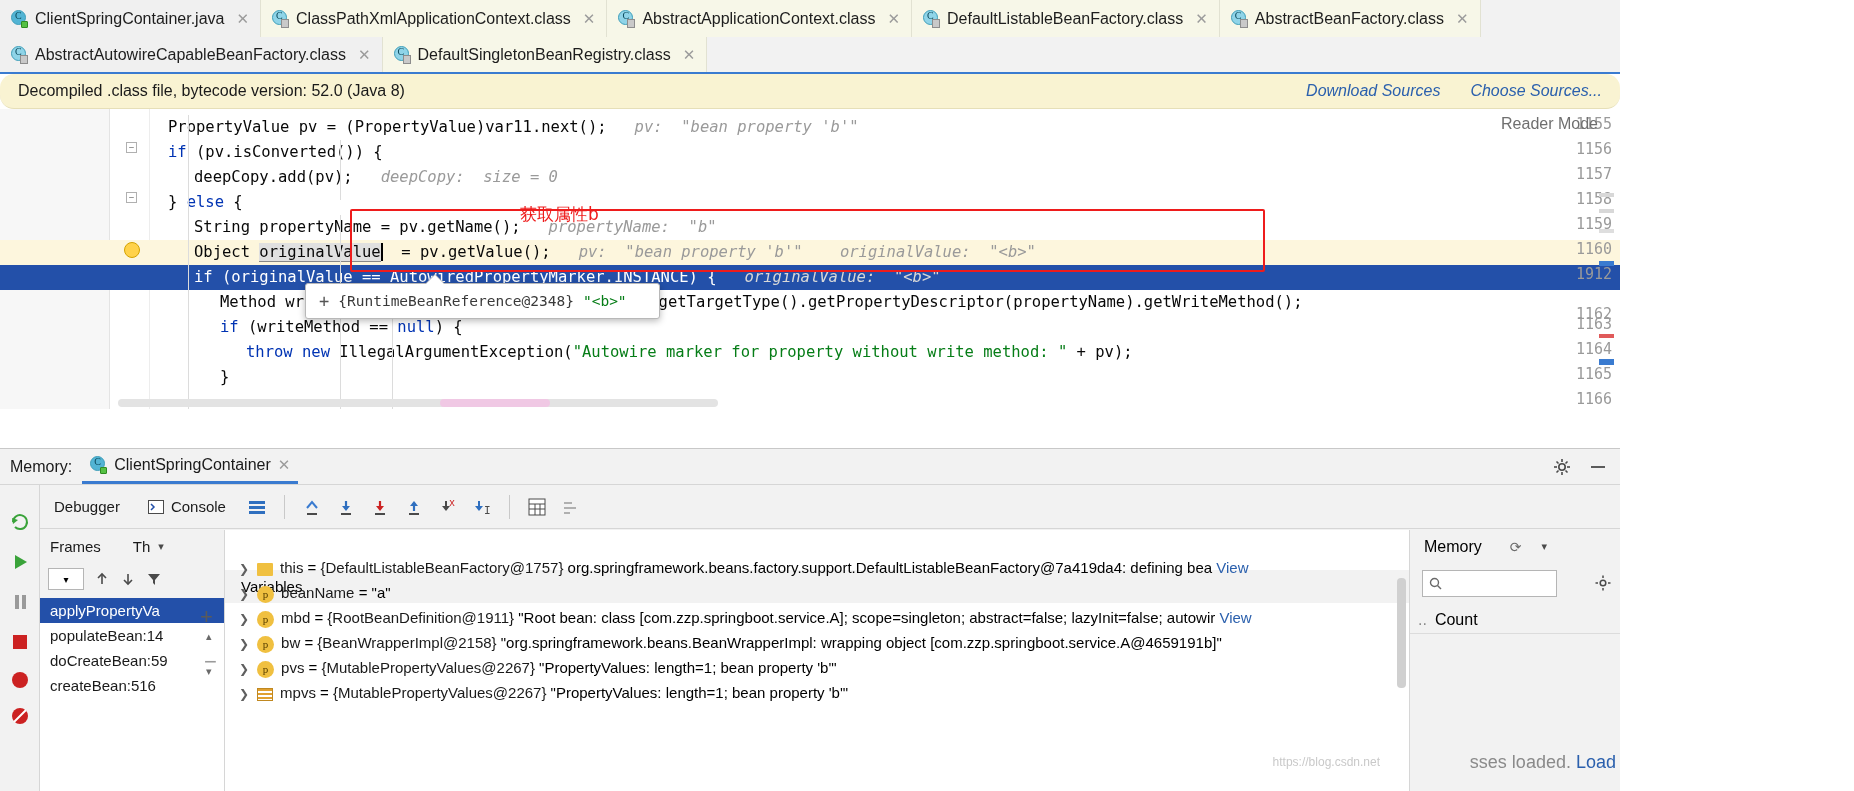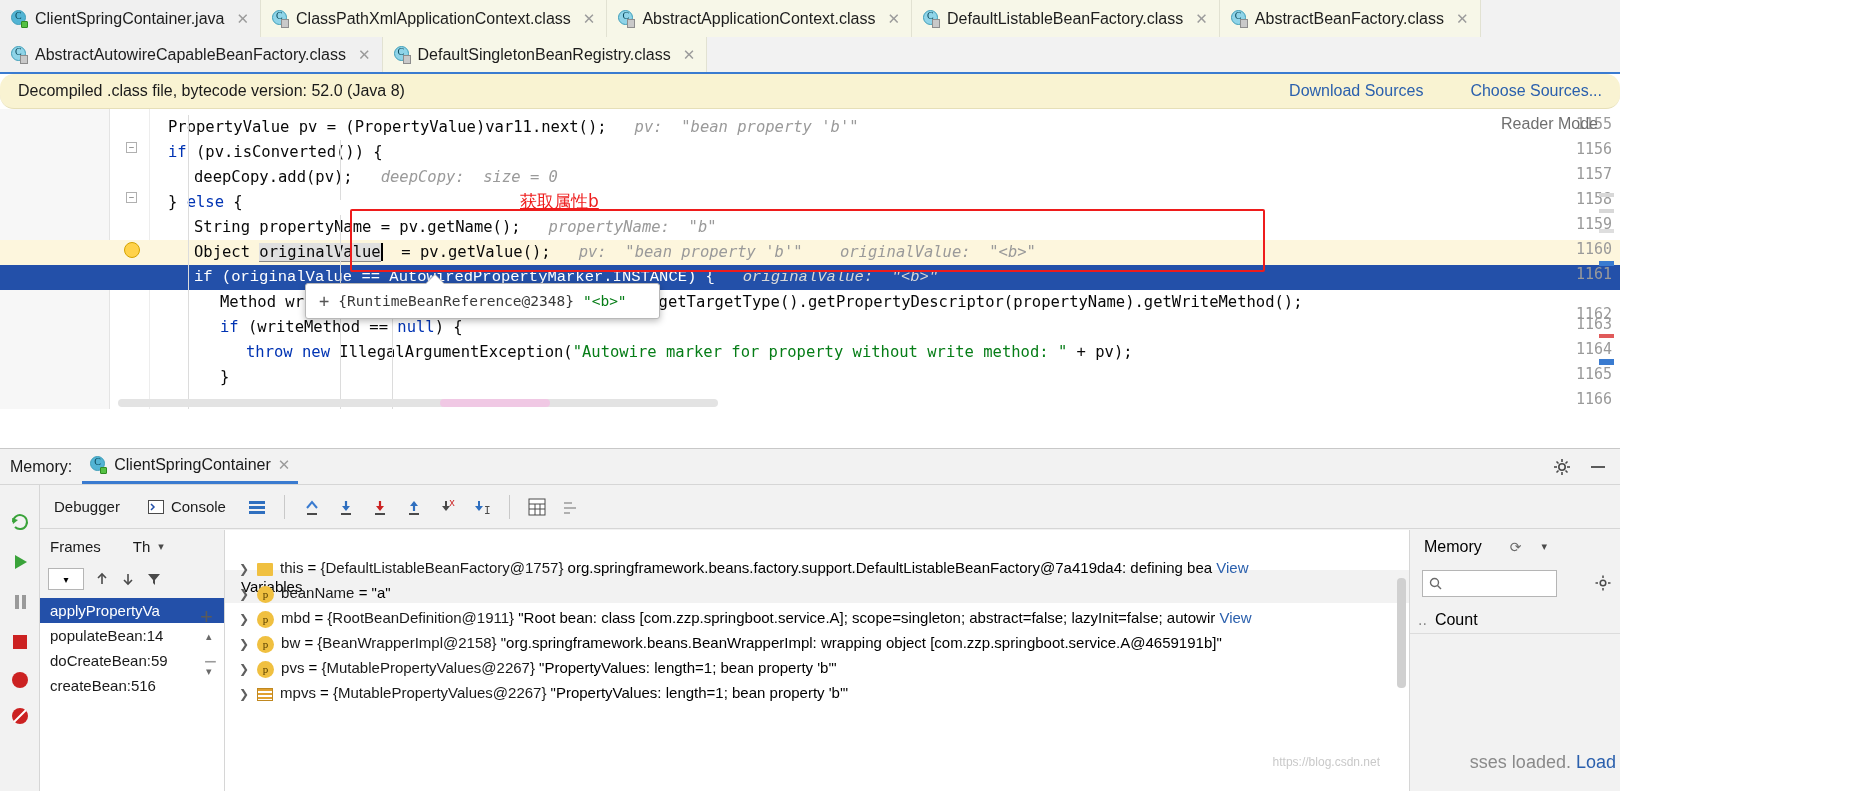--- a/index.html
+++ b/index.html
@@ -43,21 +43,21 @@
   .tabrow.row2 .tab{ border-bottom:none; }
   .row2spacer{ flex:1; background:#f2f2f2; }
 
   
   .banner{
     height:35px; background:#f9f3d2; display:flex; align-items:center;
     padding:0 18px; font-size:16px; color:#1a1a1a;
     border-bottom:1px solid #e6dfb8;
     border-radius:14px;
   }
-  .banner .links{ margin-left:auto; display:flex; gap:47px; }
+  .banner .links{ margin-left:auto; display:flex; gap:30px;font-style:italic; }
   .banner .links a{ color:#2b60ad; text-decoration:none; cursor:pointer; }
 
   
   .editor{
     position:relative; height:300px; background:#ffffff; overflow:hidden;
     font-family:"DejaVu Sans Mono", monospace; font-size:15.5px;
   }
   .gutter{
     position:absolute; left:0; top:0; bottom:0; width:110px;
     background:#f7f7f7; border-right:1px solid #e4e4e4;
@@ -72,21 +72,21 @@
   }
   .codeline{
     position:absolute; left:150px; right:0; height:25px; line-height:25px;
     white-space:pre; color:#080808;
   }
   .codeline .kw{ color:#0033b3; }
   .codeline .str{ color:#067d17; }
   .codeline .hint{ color:#9a9a9a; font-style:italic; }
   .rowhl-yellow{ position:absolute; left:0; right:0; height:25px; background:#fdf6dd;}
   .rowhl-blue{ position:absolute; left:0; right:0; height:25px; background:#2350a9;}
-  .codeline.onblue{ color:#ffffff;font-family:Liberation Mono, monospace; }
+  .codeline.onblue{ color:#ffffff; }
   .codeline.onblue .kw{ color:#ffffff; }
   .codeline.onblue .hint{ color:#d8d8d8; }
 
   .indentguide{ position:absolute; width:1px; background:#dcdcdc; }
 
   .foldmark{
     position:absolute; width:11px; height:11px; border:1px solid #b0b0b0;
     background:#fff; color:#777; font-size:9px; line-height:9px; text-align:center;
   }
   .bulb{
@@ -330,21 +330,21 @@
     <div class="rowhl-yellow" style="top:131px"></div>
     <div class="rowhl-blue" style="top:156px"></div>
 
     <div id="lineNums">
         <div class="lnum" style="top: 6px;">1155</div>
         <div class="lnum" style="top: 31px;">1156</div>
         <div class="lnum" style="top: 56px;">1157</div>
         <div class="lnum" style="top: 81px;">1158</div>
         <div class="lnum" style="top: 106px;">1159</div>
         <div class="lnum" style="top: 131px;">1160</div>
-        <div class="lnum" style="top: 156px;">1161</div>
+        <div class="lnum" style="top: 156px;">1912</div>
         <div class="lnum" style="top: 196px;">1162</div>
         <div class="lnum" style="top: 206px;">1163</div>
         <div class="lnum" style="top: 231px;">1164</div>
         <div class="lnum" style="top: 256px; text-align: right;">1165</div>
         <div class="lnum" style="top: 281px;">1166</div>
       </div>
     <div id="codeLines">
         <div class="codeline" style="top: 6px; padding-left: 18px;">PropertyValue pv = (PropertyValue)var11.next();   <span class="hint">pv:  "bean property 'b'"</span></div>
         <div class="codeline" style="top: 31px; padding-left: 18px;"><span class="kw">if</span> (pv.isConverted()) {</div>
         <div class="codeline" style="top: 56px; padding-left: 44px;">deepCopy.add(pv);   <span class="hint">deepCopy:  size = 0</span></div>
@@ -362,21 +362,21 @@
     <div class="indentguide" style="left:188px;top:6px;height:294px"></div>
     <div class="indentguide" style="left:340px;top:31px;height:60px"></div>
     <div class="indentguide" style="left:340px;top:106px;height:194px"></div>
     <div class="indentguide" style="left:392px;top:181px;height:119px"></div>
 
     <div class="foldmark" style="left:126px; top:33px">−</div>
     <div class="foldmark" style="left:126px; top:83px">−</div>
     <div class="bulb" style="left:124px; top:133px"></div>
 
     <div class="redbox" style="left:350px; top:100px; width:915px; height:63px;"></div>
-    <div class="cnlabel" style="left:520px; top:81px;text-decoration:underline;">获取属性b</div>
+    <div class="cnlabel" style="left:520px; top:94px;">获取属性b</div>
 
     <div class="valpopup" style="left:305px; top:174px; width:355px;">
       <span class="tri"></span>
       <span class="plus">+</span>
       <span class="ref">{RuntimeBeanReference@2348}</span>
       <span class="sv">"&lt;b&gt;"</span>
     </div>
 
     <div class="readermode">Reader Mode</div>
 

